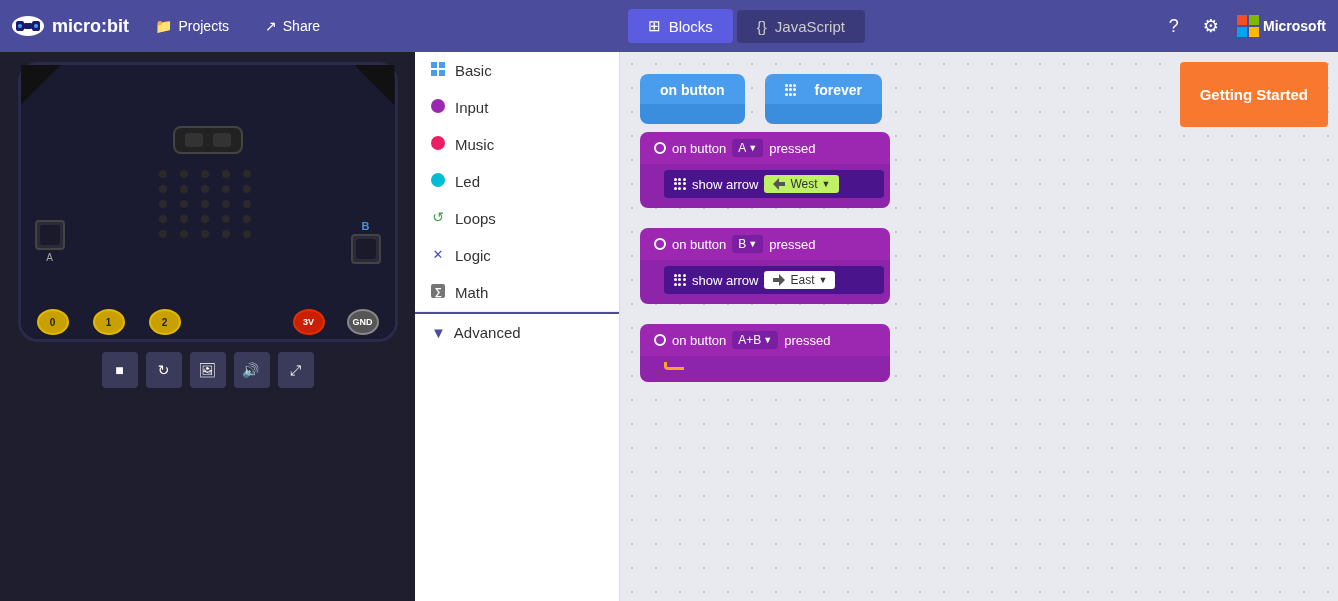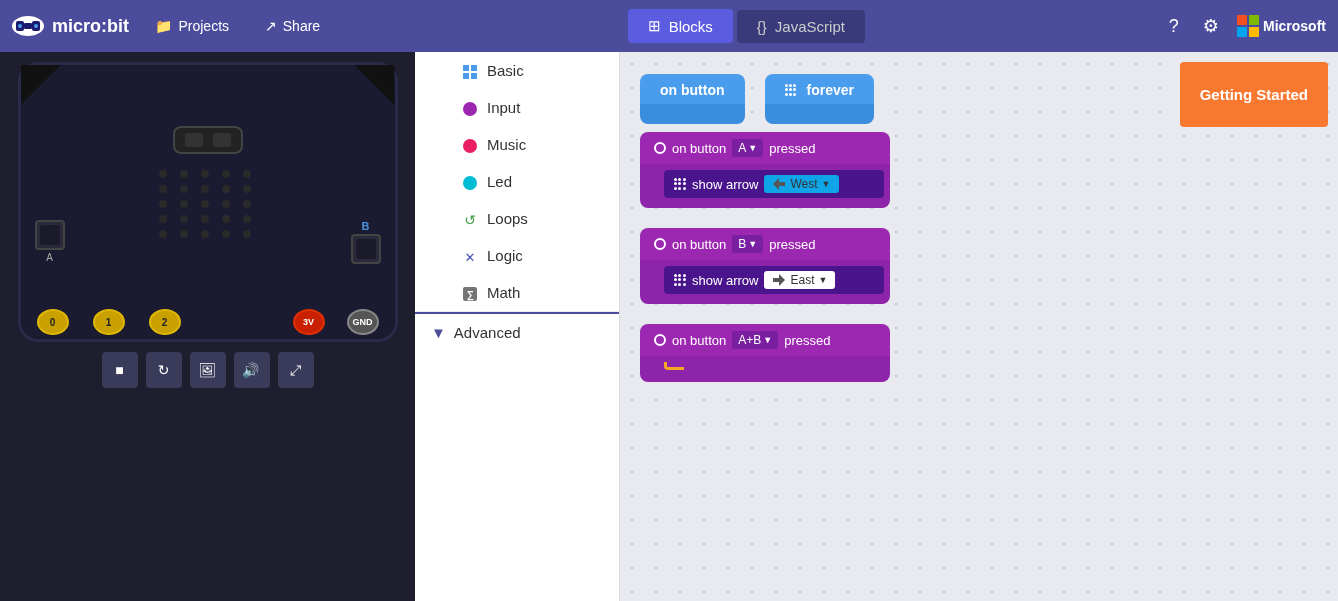--- a/index.html
+++ b/index.html
@@ -95,27 +95,26 @@
       border: none;
       outline: none;
       font-size: 14px;
       color: #666;
       flex: 1;
       background: none;
     }
     .search-icon-wrap { color: #888; font-size: 14px; }
     .toolbox-item {
       display: flex;
-      align-items: flex-end;
+      align-items: flex-start;
       gap: 10px;
       padding: 10px 16px;
       cursor: pointer;
       font-size: 15px;
       color: #333;
-      margin-left: 32px;
     }
     .item-dot {
       width: 14px;
       height: 14px;
       border-radius: 50%;
       flex-shrink: 0;
     }
     .item-grid {
       display: grid;
       grid-template-columns: 1fr 1fr;
@@ -420,21 +419,21 @@
 
       <div style="display:flex;flex-direction:column;">
         <div style="background:#4a9ded;border-radius:8px 8px 0 0;padding:8px 20px 6px;color:white;font-size:14px;font-weight:600;min-width:90px;display:flex;align-items:center;gap:6px;">
           <span>on button</span>
         </div>
         <div style="background:#3a8edd;padding:0 6px 8px 20px;border-radius:0 0 8px 8px;min-height:20px;min-width:90px;">
         </div>
       </div>
 
       <div style="display:flex;flex-direction:column;">
-        <div style="background:#4a9ded;border-radius:8px 8px 0 0;padding:8px 20px 6px;color:white;font-size:14px;font-weight:600;min-width:90px;display:flex;align-items:center;gap:10px;">
+        <div style="background:#4a9ded;border-radius:8px 8px 0 0;padding:8px 20px 6px;color:white;font-size:14px;font-weight:600;min-width:90px;display:flex;align-items:center;gap:18px;">
           <div style="display:inline-grid;grid-template-columns:1fr 1fr 1fr;gap:1px;width:12px;height:12px;">
             <div style="background:white;border-radius:50%;width:3px;height:3px;"></div>
             <div style="background:white;border-radius:50%;width:3px;height:3px;"></div>
             <div style="background:white;border-radius:50%;width:3px;height:3px;"></div>
             <div style="background:white;border-radius:50%;width:3px;height:3px;"></div>
             <div style="background:white;border-radius:50%;width:3px;height:3px;"></div>
             <div style="background:white;border-radius:50%;width:3px;height:3px;"></div>
             <div style="background:white;border-radius:50%;width:3px;height:3px;"></div>
             <div style="background:white;border-radius:50%;width:3px;height:3px;"></div>
             <div style="background:white;border-radius:50%;width:3px;height:3px;"></div>
@@ -465,21 +464,21 @@
               <div style="background:white;border-radius:50%;width:3px;height:3px;"></div>
               <div style="background:white;border-radius:50%;width:3px;height:3px;"></div>
               <div style="background:white;border-radius:50%;width:3px;height:3px;"></div>
               <div style="background:white;border-radius:50%;width:3px;height:3px;"></div>
               <div style="background:white;border-radius:50%;width:3px;height:3px;"></div>
               <div style="background:white;border-radius:50%;width:3px;height:3px;"></div>
               <div style="background:white;border-radius:50%;width:3px;height:3px;"></div>
               <div style="background:white;border-radius:50%;width:3px;height:3px;"></div>
             </div>
             <span>show arrow</span>
-            <div style="background:#0ea5e9;border-radius:3px;padding:2px 8px;color:#333;font-size:12px;display:flex;align-items:center;gap:4px;">
+            <div style="background:#bef264;border-radius:3px;padding:2px 8px;color:#333;font-size:12px;display:flex;align-items:center;gap:4px;">
               <div style="width:14px;height:14px;display:flex;align-items:center;justify-content:center;">
                 <svg width="12" height="12" viewBox="0 0 12 12">
                     <polygon points="0,6 6,0 6,4 12,4 12,8 6,8 6,12" fill="#555"></polygon>
                   </svg>
               </div>
               <span>West</span>
               <span style="font-size:9px;">▼</span>
             </div>
           </div>
         </div>

